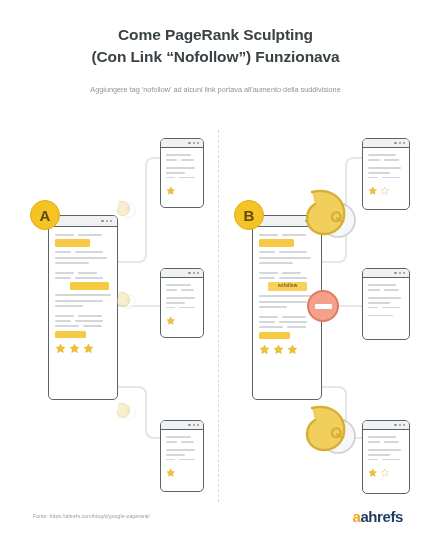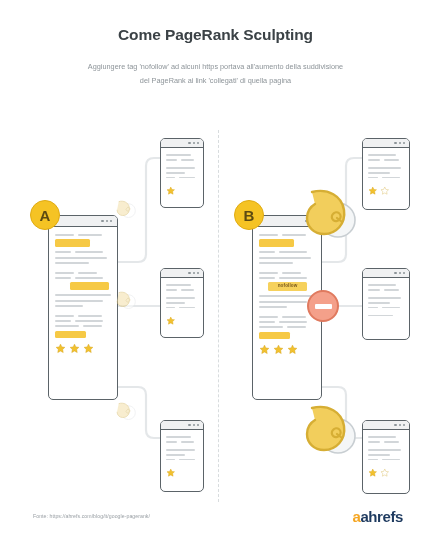--- a/index.html
+++ b/index.html
@@ -141,24 +141,24 @@
   .logo .hrefs{color:#1e3a5f;}
 </style>
 </head>
 <body>
 
 <div id="infographic">
 
   <div class="header">
     <h1 class="title">
       <span>Come PageRank Sculpting</span><br>
+      <span>(Con Link “Nofollow”) Funzionava</span>
     </h1>
     <p class="subtitle">
-      <span>Aggiungere tag 'nofollow' ad alcuni https portava all'aumento della suddivisione</span><br>
-      <span>del PageRank ai link 'collegati' di quella pagina</span>
+      <span>Aggiungere tag 'nofollow' ad alcuni link portava all'aumento della suddivisione</span><br>
     </p>
   </div>
 
   <div class="divider"></div>
 
   <svg class="conn" style="left:96px;top:140px;width:130px;height:330px;" viewBox="0 0 130 330" fill="none">
 
     <path d="M18 122 L42 122 Q50 122 50 114 L50 26 Q50 18 58 18 L96 18" stroke="#e4e7e9" stroke-width="2.2" fill="none"></path>
     <polygon points="96,14 104,18 96,22" fill="#e4e7e9"></polygon>
 

